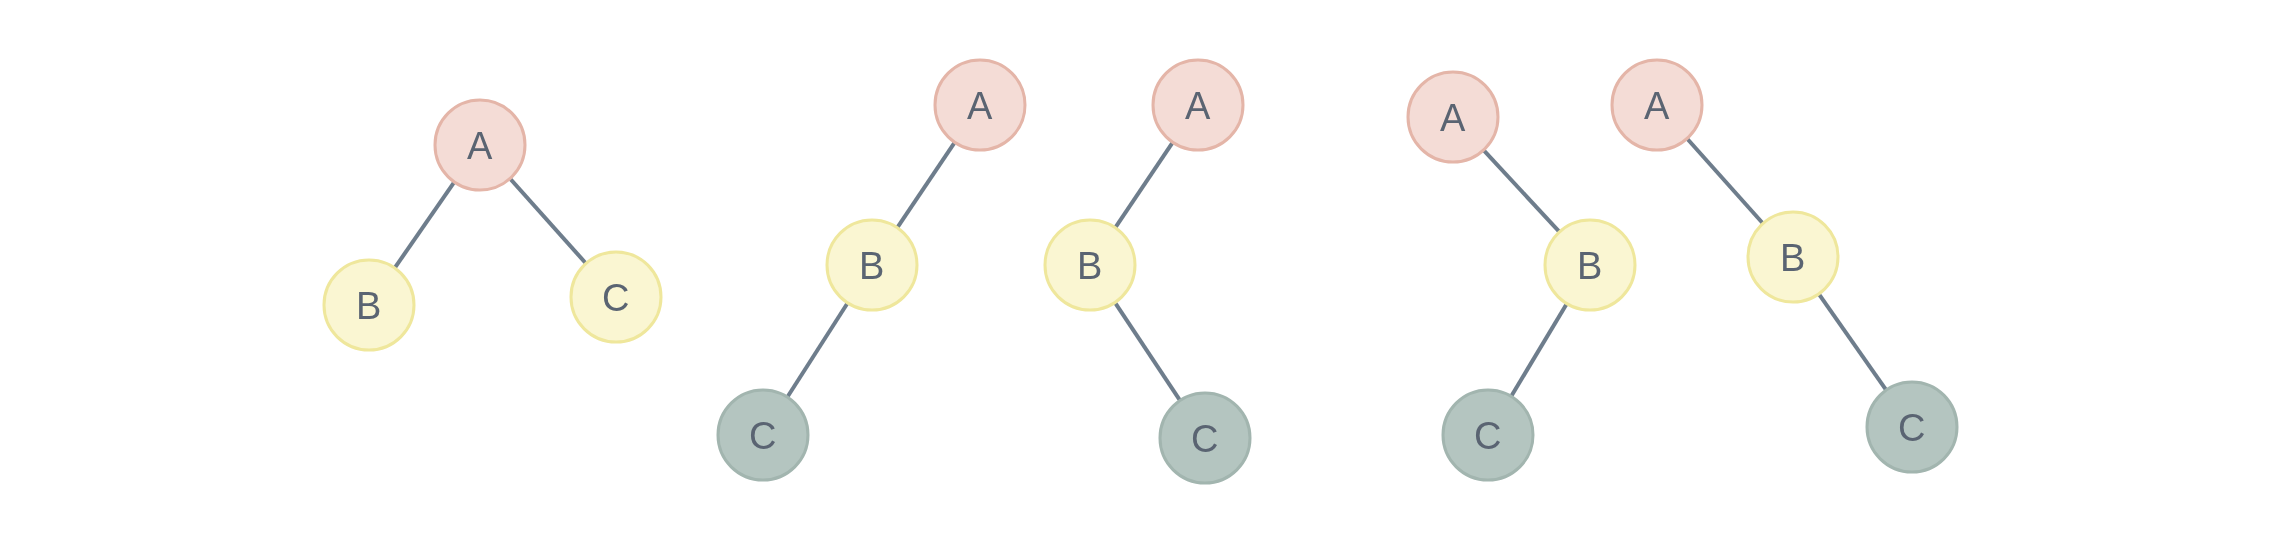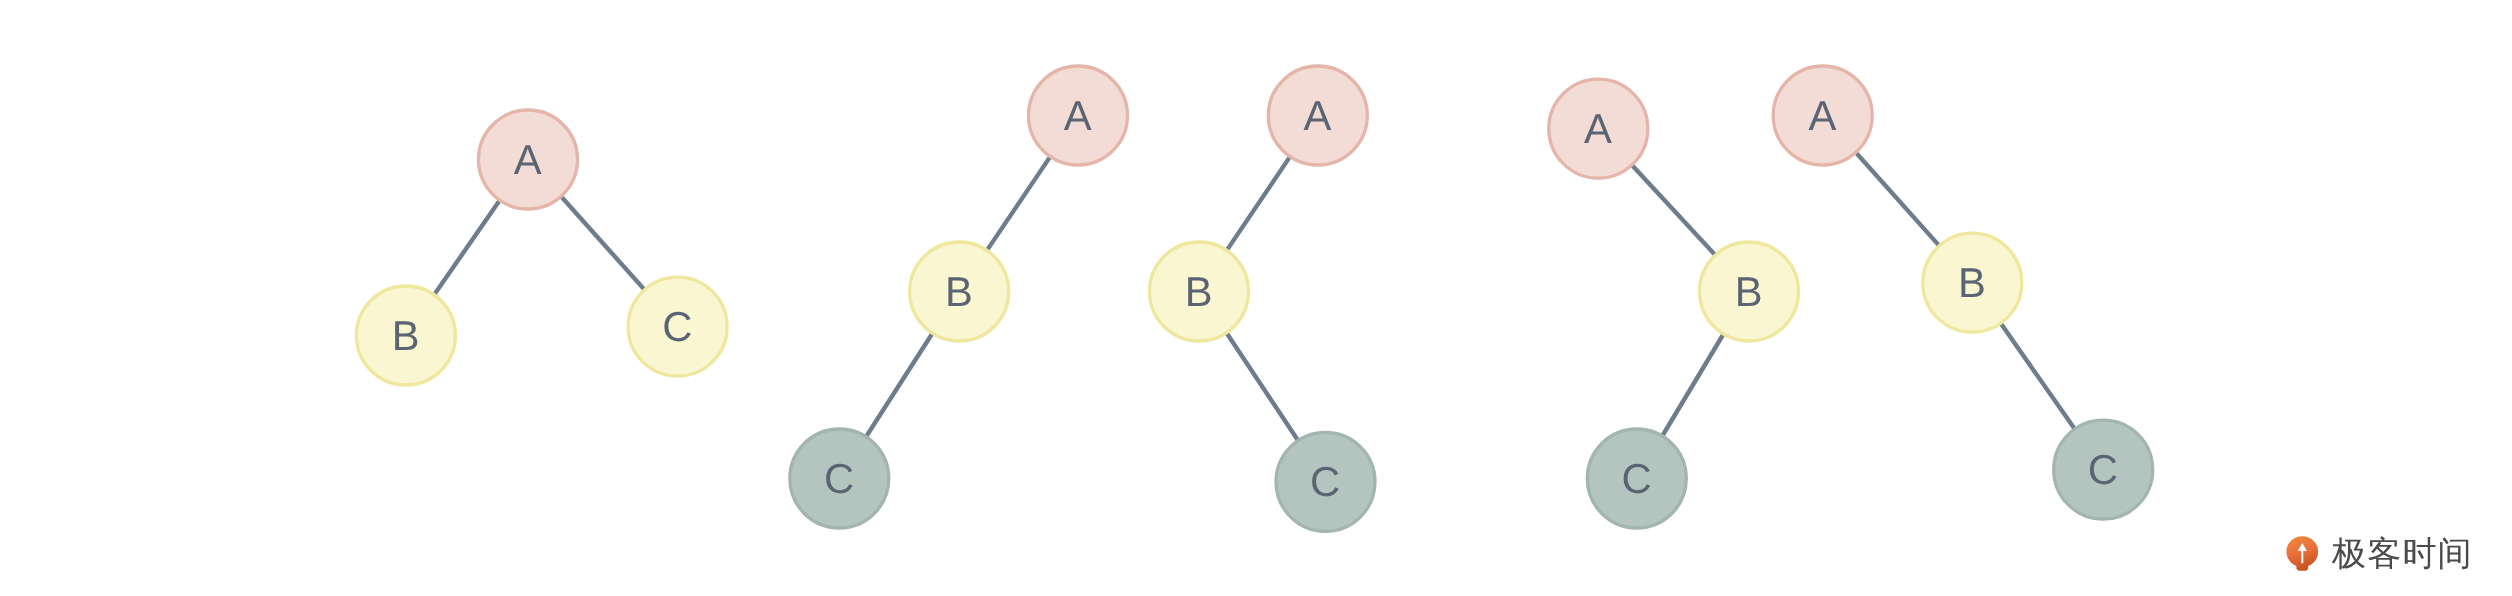--- a/index.html
+++ b/index.html
@@ -158,37 +158,14 @@
             <text class="node-label" x="1793" y="258" fill="#5A6472">B</text>
           </g>
           <g>
             <circle class="node-circle" cx="1912" cy="427" r="45" fill="#B4C5C0" stroke="#A2B5AF"></circle>
             <text class="node-label" x="1912" y="428" fill="#5A6472">C</text>
           </g>
         </g>
       </g>
   </svg>
 
-  <div id="brand-logo">
-    <svg class="logo-mark" viewBox="0 0 34 34">
-      <defs>
-        <linearGradient id="gt-grad" x1="0" y1="0" x2="0.35" y2="1">
-          <stop offset="0%" stop-color="#F08A3C"></stop>
-          <stop offset="55%" stop-color="#E8703A"></stop>
-          <stop offset="100%" stop-color="#C9561F"></stop>
-        </linearGradient>
-      </defs>
-      <path d="M17 1.4
-               C 8.9 1.4 2.6 7.6 2.6 15.3
-               C 2.6 21.3 6.3 26.4 11.6 28.5
-               L 11.6 30.1
-               C 11.6 31.6 12.8 32.8 14.3 32.8
-               L 19.7 32.8
-               C 21.2 32.8 22.4 31.6 22.4 30.1
-               L 22.4 28.5
-               C 27.7 26.4 31.4 21.3 31.4 15.3
-               C 31.4 7.6 25.1 1.4 17 1.4 Z" fill="url(#gt-grad)"></path>
-      <path d="M17.0 7.6 L 21.2 14.9 L 17.9 14.9 L 17.9 26.0 L 16.1 26.0 L 16.1 14.9 L 12.8 14.9 Z" fill="#ffffff"></path>
-    </svg>
-    <span class="logo-text">极客时间</span>
-  </div>
 
 </div>
 
 </body></html>

